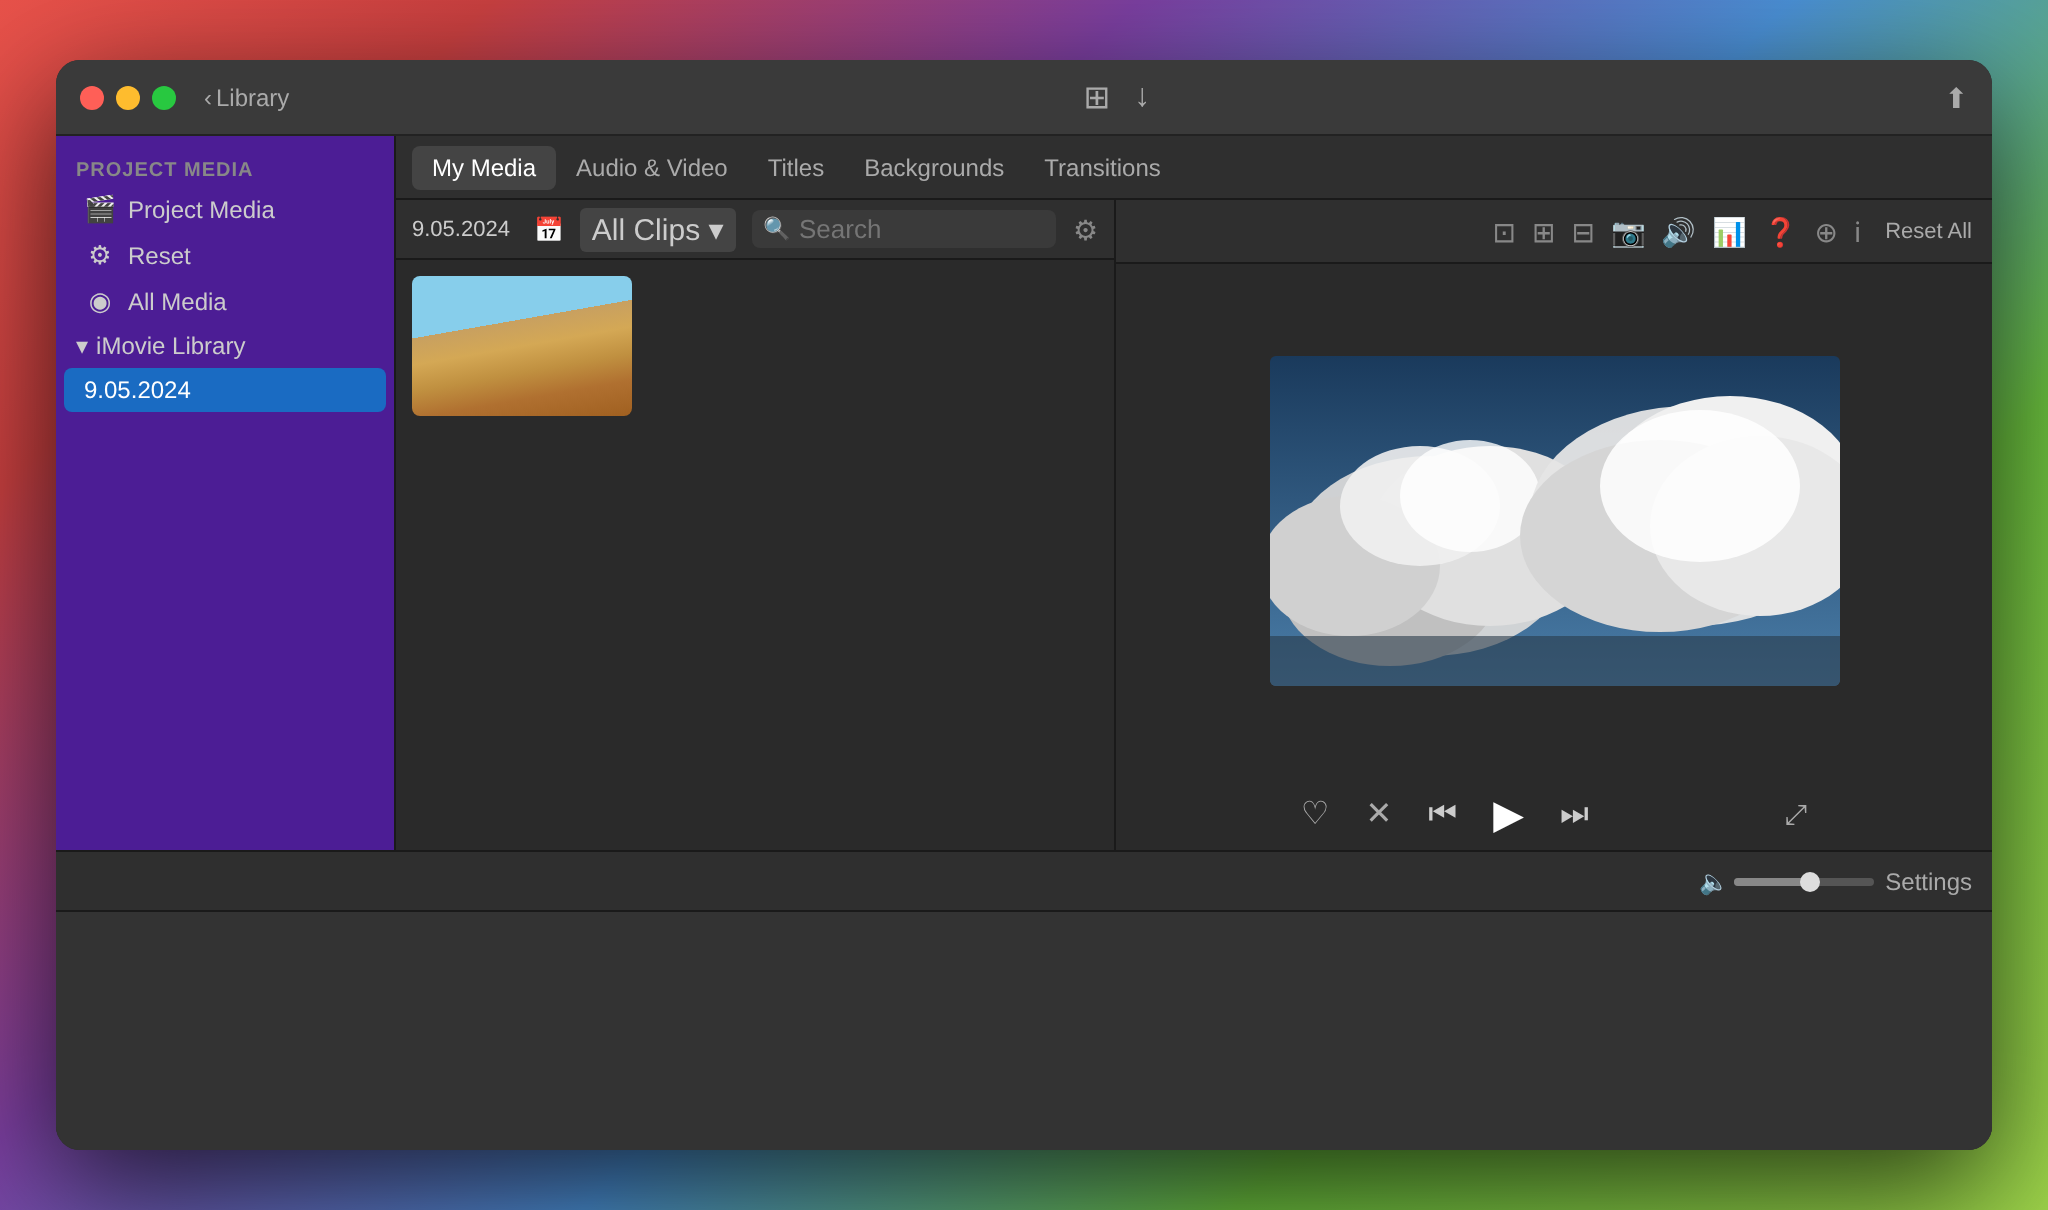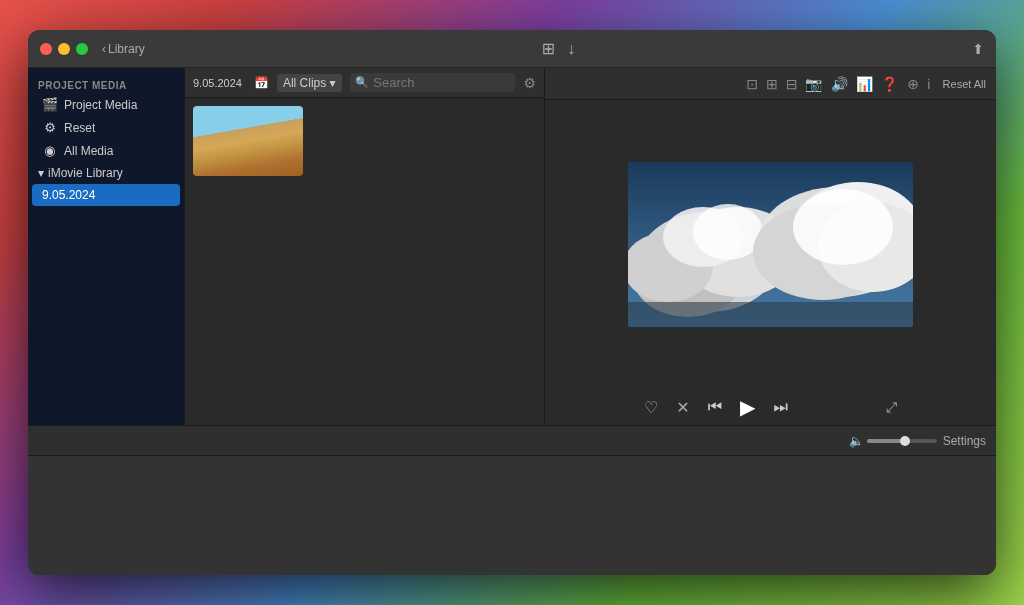--- a/index.html
+++ b/index.html
@@ -84,22 +84,22 @@
 
     
     .main-area {
       display: flex;
       flex: 1;
       overflow: hidden;
     }
 
     
     .sidebar {
-      width: 157px;
-      background: #0f172a;
+      width: 170px;
+      background: #4c1d95;
       border-right: 1px solid #1a1a1a;
       flex-shrink: 0;
       overflow-y: auto;
       padding: 8px 0;
     }
 
     .sidebar-section-label {
       font-size: 10px;
       font-weight: 700;
       color: #888;
@@ -202,21 +202,21 @@
     .clip-toolbar .date-label {
       font-size: 11px;
       color: #ccc;
       margin-right: 4px;
     }
 
     .clip-toolbar select, .clip-toolbar .dropdown {
       background: #444;
       border: none;
       color: #ccc;
-      font-size: 12px;
+      font-size: 15px;
       padding: 2px 6px;
       border-radius: 3px;
       cursor: pointer;
     }
 
     .search-box {
       display: flex;
       align-items: center;
       background: #3a3a3a;
       border-radius: 4px;
@@ -457,20 +457,27 @@
         <span>▾</span>
         <span>iMovie Library</span>
       </div>
       <div class="sidebar-item active">
         <span>9.05.2024</span>
       </div>
     </div>
 
     <div class="content-area">
 
+      <div class="tab-bar">
+        <div class="tab active">My Media</div>
+        <div class="tab">Audio &amp; Video</div>
+        <div class="tab">Titles</div>
+        <div class="tab">Backgrounds</div>
+        <div class="tab">Transitions</div>
+      </div>
 
       <div class="media-browser">
 
         <div class="clip-panel">
           <div class="clip-toolbar">
             <span class="date-label">9.05.2024</span>
             <span style="color:#aaa;font-size:12px;">📅</span>
             <div class="dropdown">
               <span>All Clips</span> ▾
             </div>

